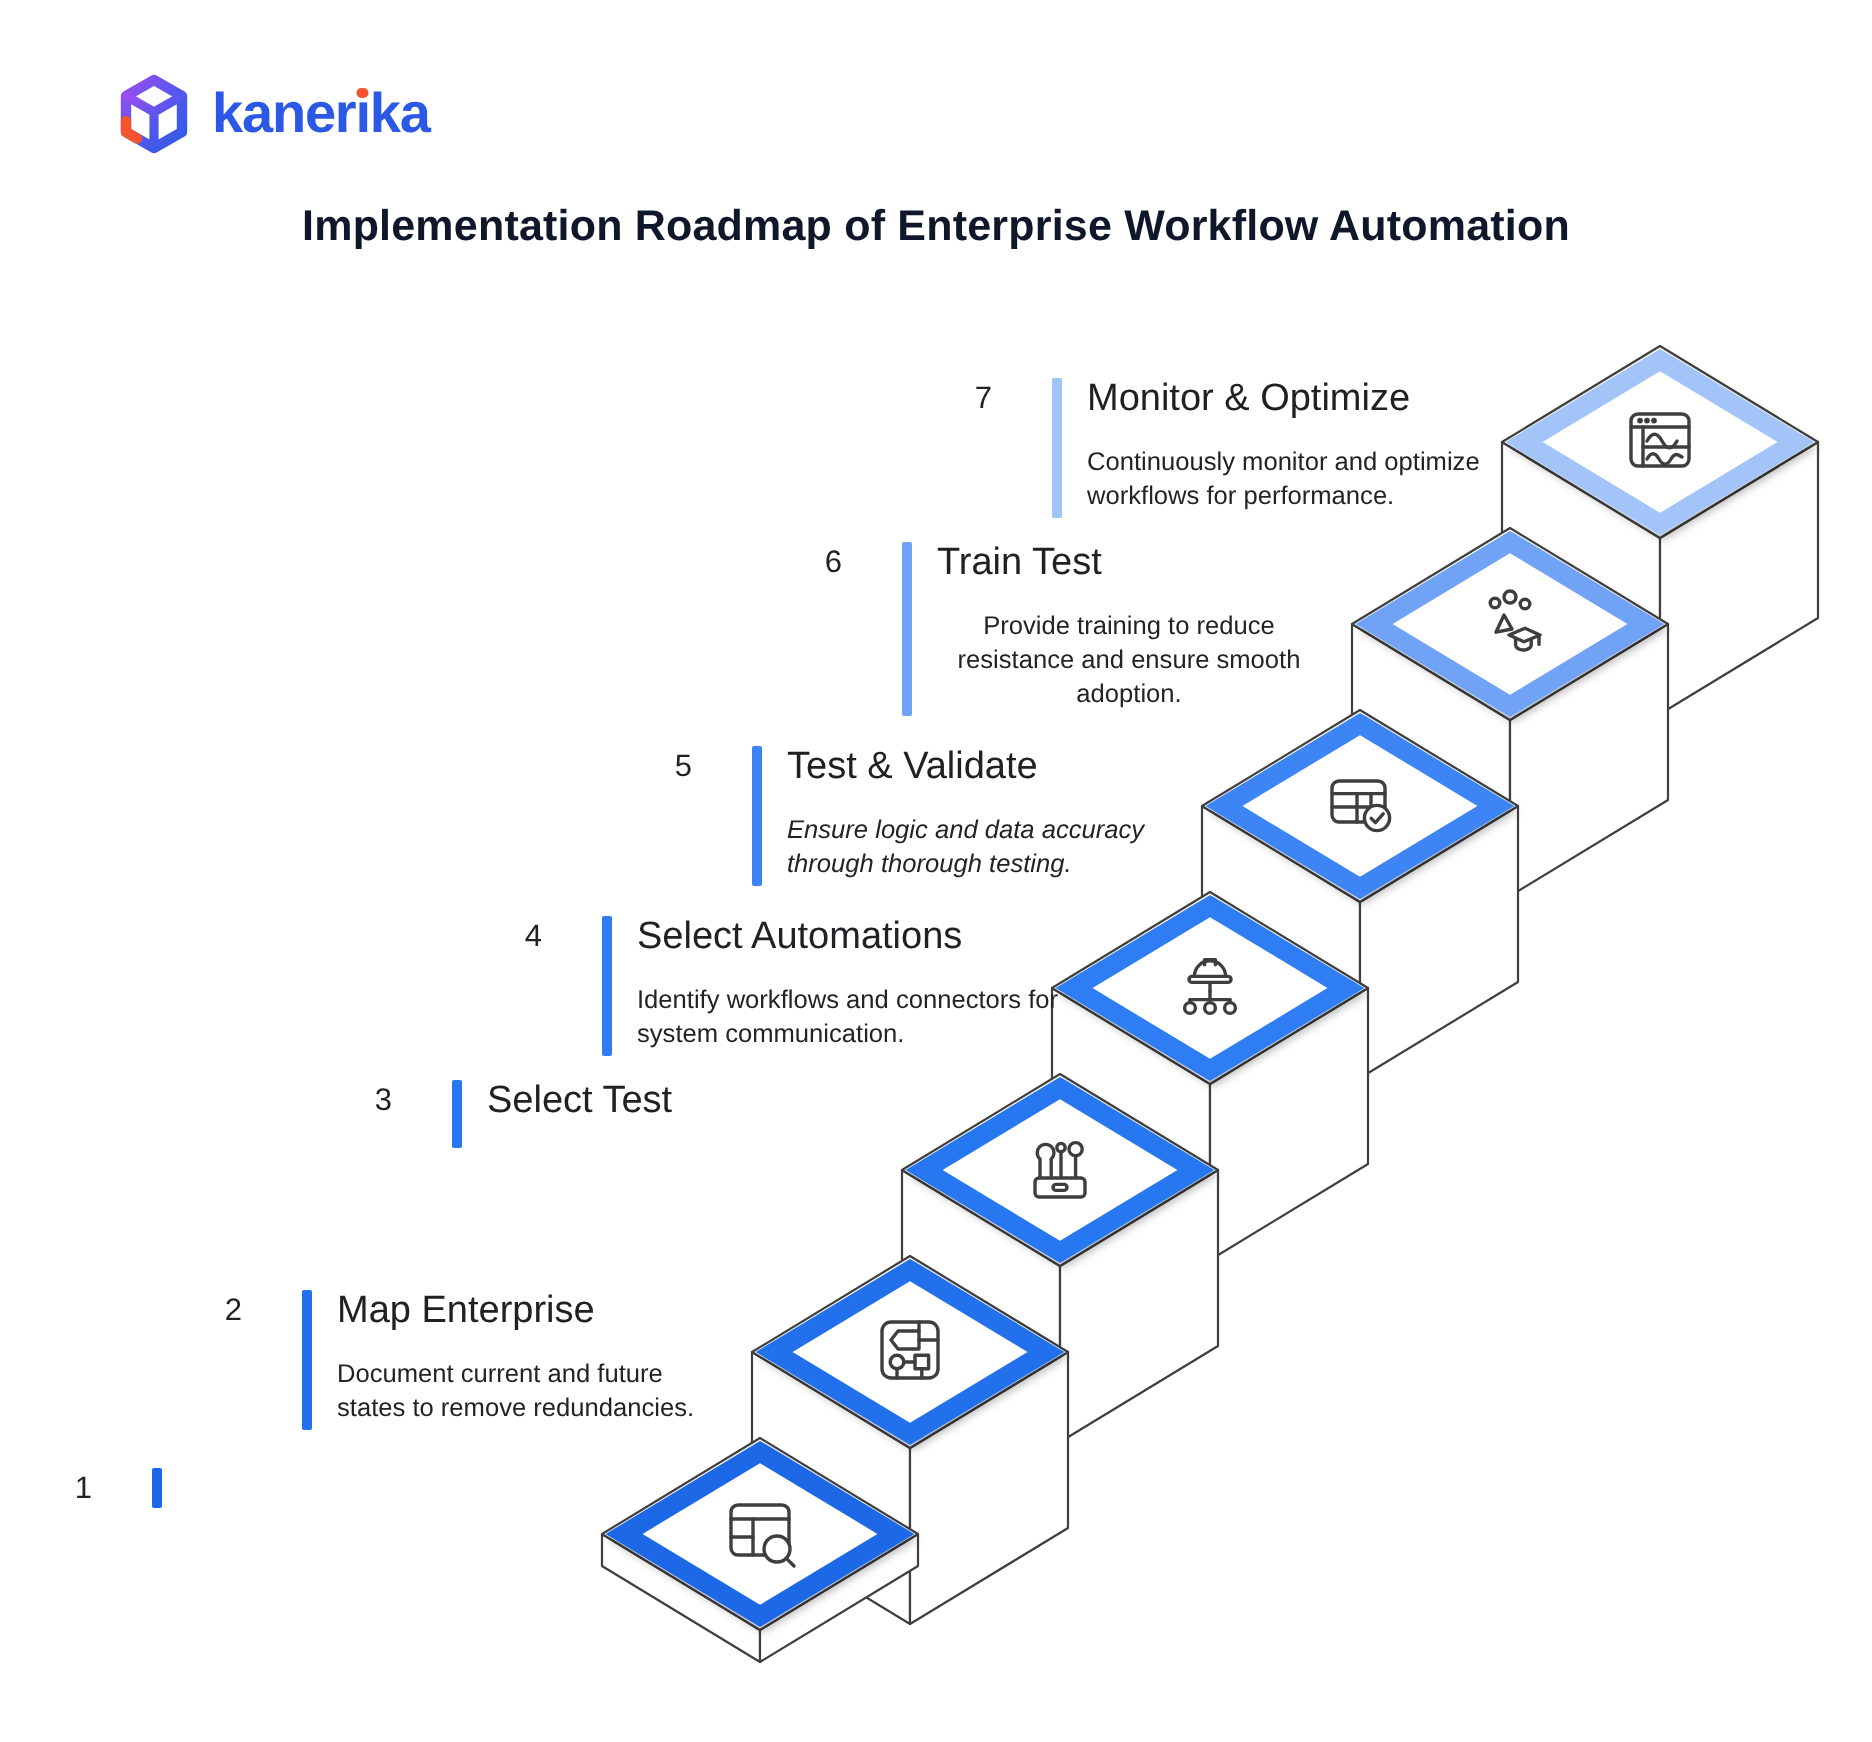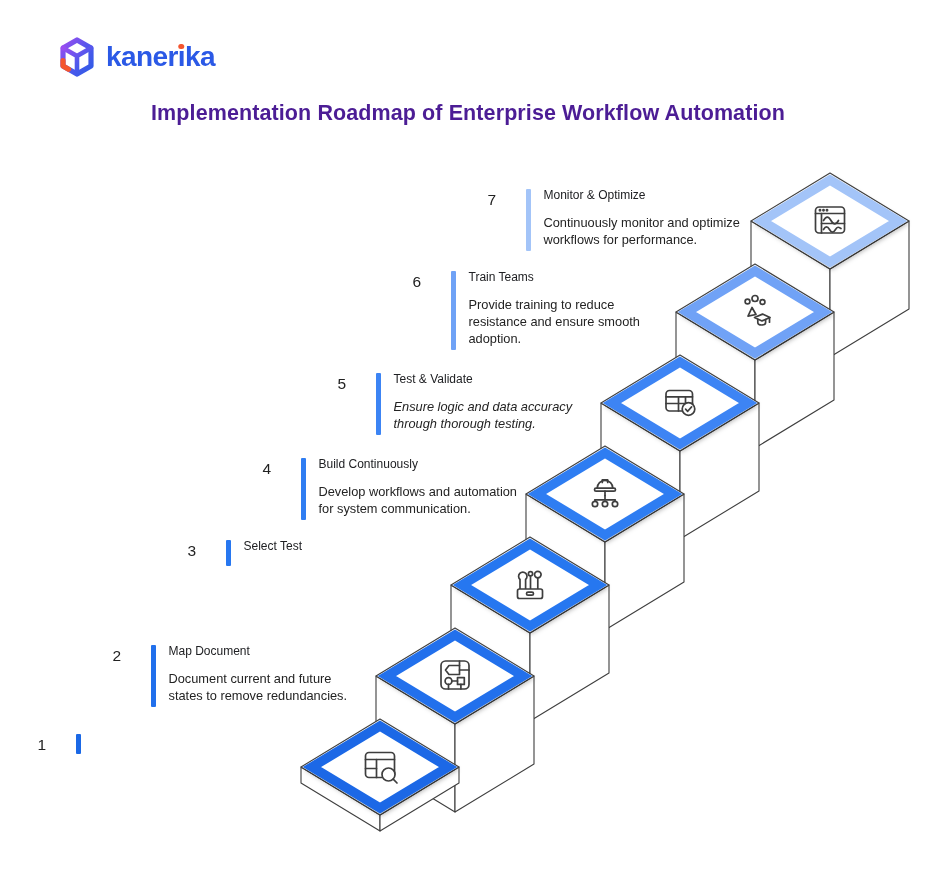--- a/index.html
+++ b/index.html
@@ -12,33 +12,33 @@
   
   .logo { position:absolute; left:57px; top:36px; display:flex; align-items:center; gap:9px; }
   .logo-mark { width:40px; height:42px; }
   .logo-word { font-size:28px; font-weight:bold; letter-spacing:-0.6px; color:#2B59E6; line-height:1; }
   .logo-word .brand-i { position:relative; display:inline-block; }
   .logo-i-dot { position:absolute; left:50%; transform:translateX(-50%); top:0.5px;
     width:5.5px; height:5.5px; border-radius:50%; background:#F4552F; }
   
   .page-title {
     position:absolute; left:0; top:101px; width:936px; text-align:center;
-    font-size:21.5px; font-weight:bold; color:#4c1d95; letter-spacing:0.1px;
+    font-size:21.5px; font-weight:bold; color:#0f172a; letter-spacing:0.1px;
   }
   
   #staircase { position:absolute; left:0; top:0; width:936px; height:871px; }
   
   .step-label { position:absolute; display:flex; align-items:stretch; z-index:3; }
   .step-num {
     width:18px; text-align:right; font-size:15.5px; color:#222; padding-top:2px;
     margin-right:30px; flex:0 0 auto;
   }
   .step-bar { width:4.5px; border-radius:1px; flex:0 0 auto; margin-right:13px; background:#2F7DF2; }
   .step-texts { padding-bottom:3px; }
-  .step-title { font-size:12px; font-weight:500; color:#202124; line-height:1.15; margin-bottom:9px; }
+  .step-title { font-size:19px; font-weight:500; color:#202124; line-height:1.15; margin-bottom:9px; }
   .step-desc { font-size:12.8px; color:#232323; line-height:1.33;margin-top:11px; }
 </style>
 </head>
 <body>
 
 <div class="page">
 
   <div class="logo">
     <svg class="logo-mark" viewBox="0 0 40 42">
       <defs>
@@ -211,57 +211,57 @@
 
   <div class="step-label" style="left:28px; top:734px;">
     <div class="step-num">1</div>
     <div class="step-bar" style="background: rgb(26, 104, 230);"></div>
   </div>
 
   <div class="step-label" style="left:103px; top:645px;">
     <div class="step-num">2</div>
     <div class="step-bar" style="background: rgb(33, 112, 236);"></div>
     <div class="step-texts">
-      <div class="step-title">Map Document</div>
+      <div class="step-title">Map Enterprise</div>
       <div class="step-desc" style="max-width:190px;">Document current and future states to remove redundancies.</div>
     </div>
   </div>
 
   <div class="step-label" style="left:178px; top:540px;">
     <div class="step-num">3</div>
     <div class="step-bar" style="background: rgb(39, 119, 240);"></div>
     <div class="step-texts">
       <div class="step-title">Select Test</div>
     </div>
   </div>
 
   <div class="step-label" style="left:253px; top:458px;">
     <div class="step-num">4</div>
     <div class="step-bar" style="background: rgb(47, 125, 242);"></div>
     <div class="step-texts">
-      <div class="step-title">Build Continuously</div>
-      <div class="step-desc" style="max-width:212px;">Develop workflows and automation for system communication.</div>
+      <div class="step-title">Select Automations</div>
+      <div class="step-desc" style="max-width:212px;">Identify workflows and connectors for system communication.</div>
     </div>
   </div>
 
   <div class="step-label" style="left:328px; top:373px;">
     <div class="step-num">5</div>
     <div class="step-bar" style="background: rgb(60, 132, 244);"></div>
     <div class="step-texts">
       <div class="step-title">Test &amp; Validate</div>
       <div class="step-desc" style="max-width:196px;font-style:italic;">Ensure logic and data accuracy through thorough testing.</div>
     </div>
   </div>
 
   <div class="step-label" style="left:403px; top:271px;">
     <div class="step-num">6</div>
     <div class="step-bar" style="background: rgb(111, 162, 246);"></div>
     <div class="step-texts">
-      <div class="step-title">Train Teams</div>
-      <div class="step-desc" style="max-width:192px;">Provide training to reduce resistance and ensure smooth adoption.</div>
+      <div class="step-title">Train Test</div>
+      <div class="step-desc" style="max-width:192px;text-align:center;">Provide training to reduce resistance and ensure smooth adoption.</div>
     </div>
   </div>
 
   <div class="step-label" style="left:478px; top:189px;">
     <div class="step-num">7</div>
     <div class="step-bar" style="background: rgb(163, 196, 248);"></div>
     <div class="step-texts">
       <div class="step-title">Monitor &amp; Optimize</div>
       <div class="step-desc" style="max-width:208px;">Continuously monitor and optimize workflows for performance.</div>
     </div>

